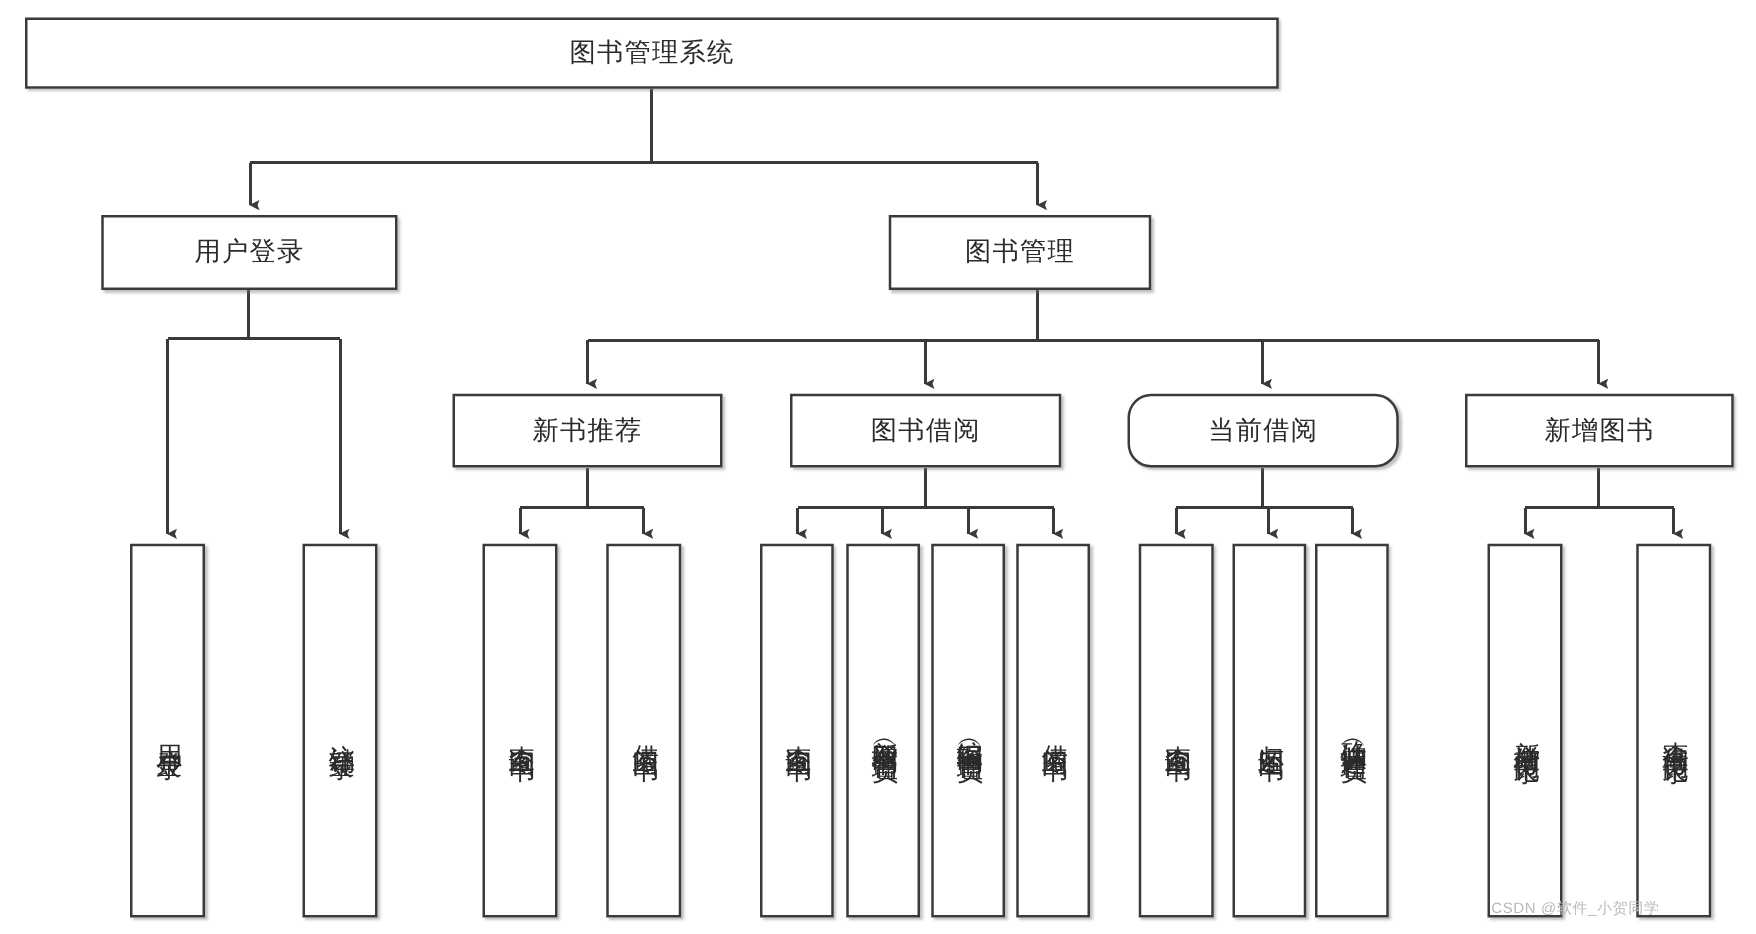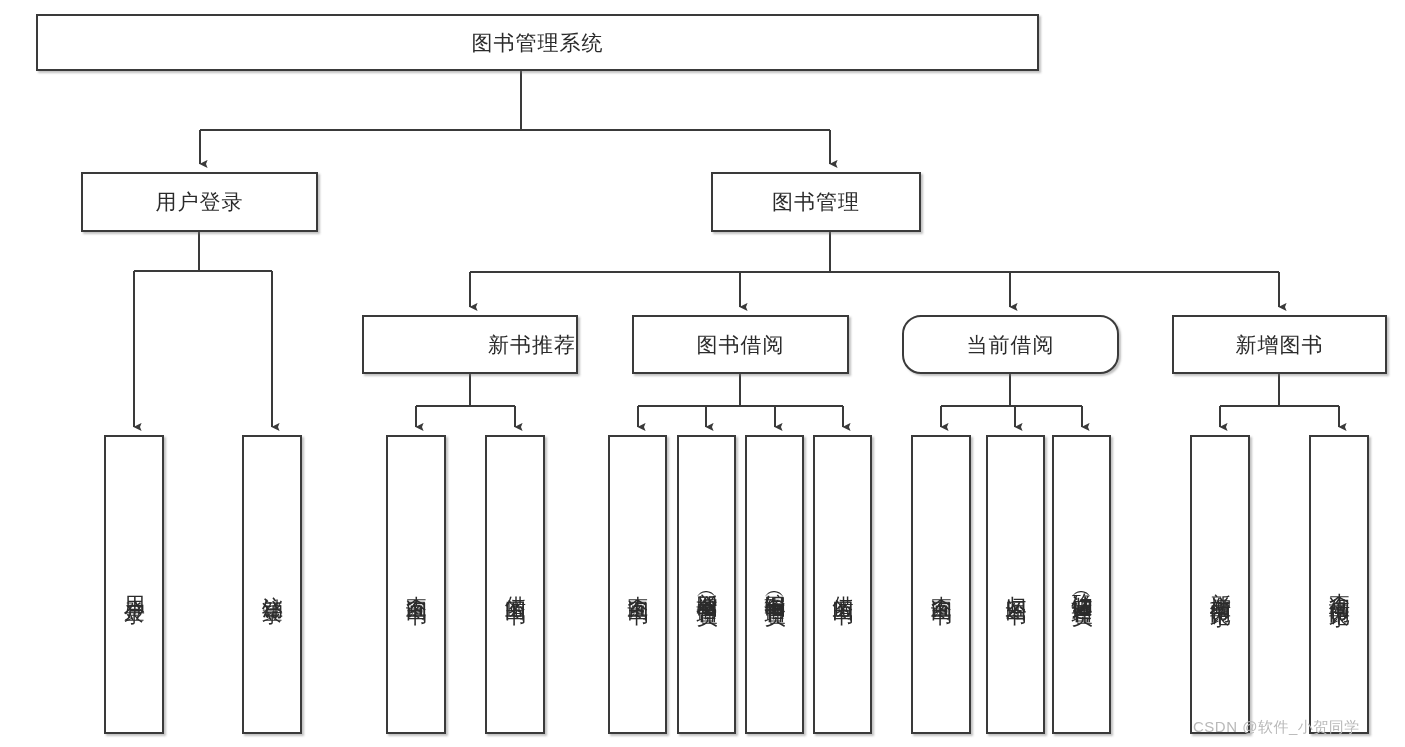--- a/index.html
+++ b/index.html
@@ -53,21 +53,21 @@
     line-height: 1.28;
     letter-spacing: 3px;
     text-align: center;
     white-space: nowrap;
   }
   .node.vert.tall .node-label {
     letter-spacing: 2px;
   }
   .watermark {
     position: absolute;
-    font-size: 15px;
+    font-size: 12px;
     color: #b9b9b9;
     white-space: nowrap;
     letter-spacing: 0.5px;
     pointer-events: none;
     text-align: center;
   }
 </style>
 </head>
 <body>
 
@@ -117,32 +117,32 @@
       <path d="M 1015 406 L 1015 427" marker-end="url(#arrow)"></path>
       <path d="M 1082 406 L 1082 427" marker-end="url(#arrow)"></path>
 
       <path d="M 1279 374 L 1279 406"></path>
       <path d="M 1220 406 L 1339 406"></path>
       <path d="M 1220 406 L 1220 427" marker-end="url(#arrow)"></path>
       <path d="M 1339 406 L 1339 427" marker-end="url(#arrow)"></path>
     </g>
   </svg>
 
-  <div class="node horiz" style="left:36px; top:14px; width:1003px; height:57px;">
+  <div class="node horiz" style="left:20px; top:14px; width:1003px; height:57px;">
     <span class="node-label">图书管理系统</span>
   </div>
 
   <div class="node horiz" style="left:81px; top:172px; width:237px; height:60px;">
     <span class="node-label">用户登录</span>
   </div>
   <div class="node horiz" style="left:711px; top:172px; width:210px; height:60px;">
     <span class="node-label">图书管理</span>
   </div>
 
-  <div class="node horiz" style="left:362px; top:315px; width:216px; height:59px;justify-content:flex-end;">
+  <div class="node horiz" style="left:362px; top:315px; width:216px; height:59px;">
     <span class="node-label">新书推荐</span>
   </div>
   <div class="node horiz" style="left:632px; top:315px; width:217px; height:59px;">
     <span class="node-label">图书借阅</span>
   </div>
   <div class="node horiz" style="left:902px; top:315px; width:217px; height:59px;border-radius:19px;">
     <span class="node-label">当前借阅</span>
   </div>
   <div class="node horiz" style="left:1172px; top:315px; width:215px; height:59px;">
     <span class="node-label">新增图书</span>

